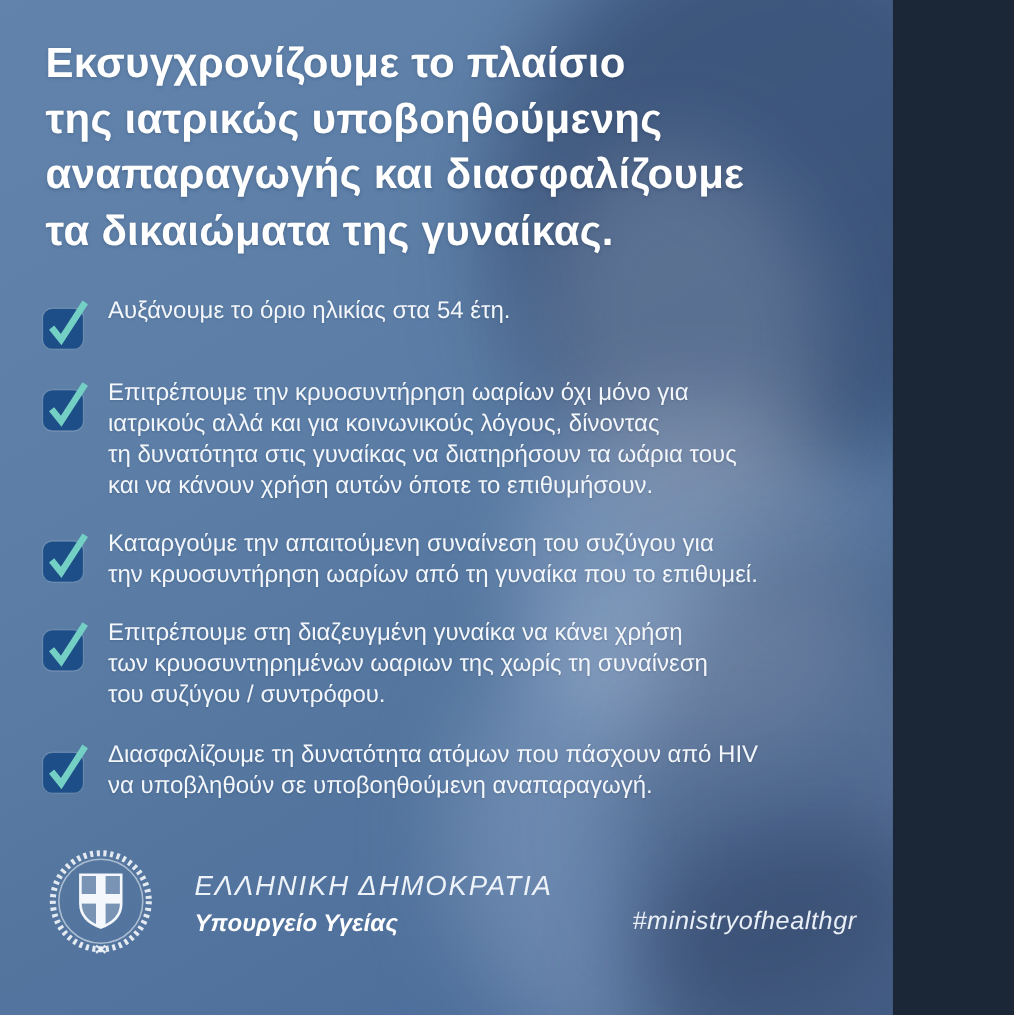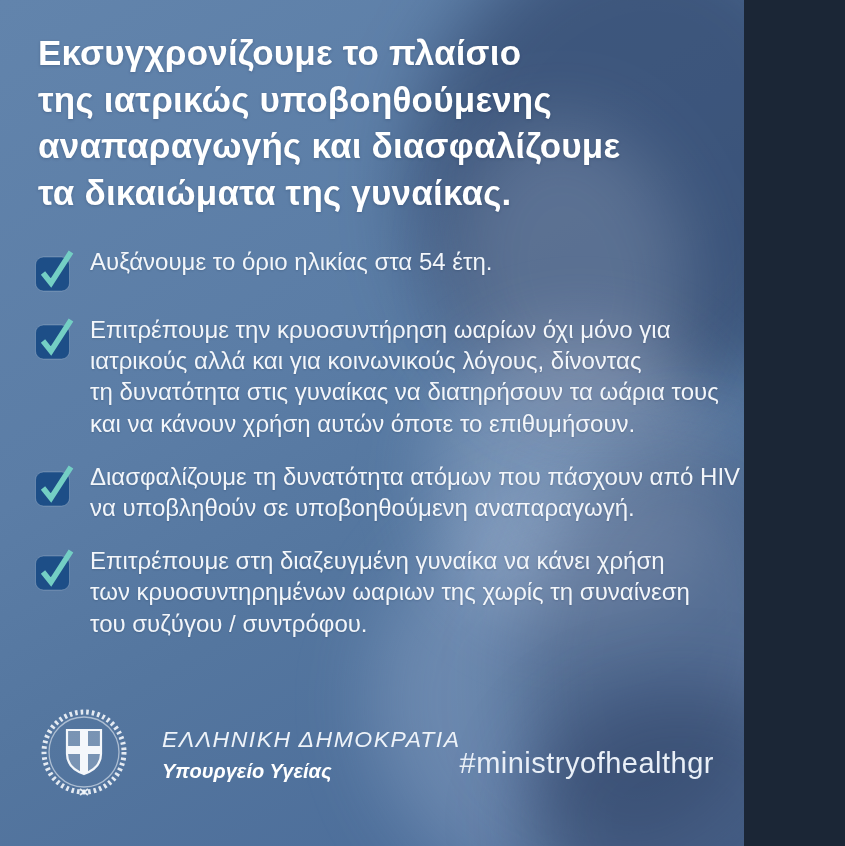--- a/index.html
+++ b/index.html
@@ -32,33 +32,33 @@
     position:absolute;left:34px;top:246px;width:794px;
     display:flex;flex-direction:column;z-index:2;
   }
   .bullet{display:flex;align-items:flex-start;gap:16px;}
   .bullet:nth-child(1){margin-bottom:22px;}
   .bullet:nth-child(2){margin-bottom:22px;}
   .bullet:nth-child(3){margin-bottom:22px;}
   .bullet:nth-child(4){margin-bottom:24px;}
   .check{flex:0 0 40px;height:46px;}
   .bullet-text{
-    margin:0;font-size:24px;line-height:1.3;
+    margin:0;font-size:20px;line-height:1.3;
     white-space:pre-line;color:#f3f6fa;
     text-shadow:0 1px 2px rgba(20,40,70,.2);
   }
   .footer{
     position:absolute;left:40px;bottom:46px;
     display:flex;align-items:center;gap:34px;z-index:2;font-style:italic;
   }
   .org-name{font-size:23px;letter-spacing:1.5px;color:#eef3f9;}
   .org-unit{font-size:20px;font-weight:bold;margin-top:7px;color:#ffffff;}
   .hashtag{
     position:absolute;right:30px;bottom:66px;z-index:2;
-    font-size:29px;color:#e9eff7;letter-spacing:.5px;
+    font-size:21px;color:#e9eff7;letter-spacing:.5px;font-style:italic;
   }
 </style>
 </head>
 <body>
 
 <div class="poster">
 
   <div class="photo-layer">
     <div class="photo-shape shape-hair"></div>
     <div class="photo-shape shape-face"></div>
@@ -91,42 +91,52 @@
           <rect x="1.5" y="11" width="34" height="34" rx="8" fill="#1d4e87" stroke="rgba(255,255,255,0.22)" stroke-width="1"></rect>
           <path d="M9 27 L17 37 L37 6" stroke="#74cfc4" stroke-width="5.5" fill="none"></path>
         </svg>
       </span>
       <p class="bullet-text">Επιτρέπουμε την κρυοσυντήρηση ωαρίων όχι μόνο για
 ιατρικούς αλλά και για κοινωνικούς λόγους, δίνοντας
 τη δυνατότητα στις γυναίκας να διατηρήσουν τα ωάρια τους
 και να κάνουν χρήση αυτών όποτε το επιθυμήσουν.</p>
     </div>
 
-
     <div class="bullet">
       <span class="check">
         <svg width="40" height="46" viewBox="0 0 40 46">
           <rect x="1.5" y="11" width="34" height="34" rx="8" fill="#1d4e87" stroke="rgba(255,255,255,0.22)" stroke-width="1"></rect>
           <path d="M9 27 L17 37 L37 6" stroke="#74cfc4" stroke-width="5.5" fill="none"></path>
         </svg>
       </span>
-      <p class="bullet-text">Διασφαλίζουμε τη δυνατότητα ατόμων που πάσχουν από HIV
-να υποβληθούν σε υποβοηθούμενη αναπαραγωγή.</p>
+      <p class="bullet-text">Καταργούμε την απαιτούμενη συναίνεση του συζύγου για
+την κρυοσυντήρηση ωαρίων από τη γυναίκα που το επιθυμεί.</p>
     </div>
 
     <div class="bullet">
       <span class="check">
         <svg width="40" height="46" viewBox="0 0 40 46">
           <rect x="1.5" y="11" width="34" height="34" rx="8" fill="#1d4e87" stroke="rgba(255,255,255,0.22)" stroke-width="1"></rect>
           <path d="M9 27 L17 37 L37 6" stroke="#74cfc4" stroke-width="5.5" fill="none"></path>
         </svg>
       </span>
       <p class="bullet-text">Επιτρέπουμε στη διαζευγμένη γυναίκα να κάνει χρήση
 των κρυοσυντηρημένων ωαριων της χωρίς τη συναίνεση
 του συζύγου / συντρόφου.</p>
+    </div>
+
+    <div class="bullet">
+      <span class="check">
+        <svg width="40" height="46" viewBox="0 0 40 46">
+          <rect x="1.5" y="11" width="34" height="34" rx="8" fill="#1d4e87" stroke="rgba(255,255,255,0.22)" stroke-width="1"></rect>
+          <path d="M9 27 L17 37 L37 6" stroke="#74cfc4" stroke-width="5.5" fill="none"></path>
+        </svg>
+      </span>
+      <p class="bullet-text">Διασφαλίζουμε τη δυνατότητα ατόμων που πάσχουν από HIV
+να υποβληθούν σε υποβοηθούμενη αναπαραγωγή.</p>
     </div>
 
   </div>
 
   <div class="footer">
     <span>
       <svg width="88" height="88" viewBox="0 0 88 88">
         <g fill="none" stroke="#f4f7fb">
           <circle cx="44" cy="44" r="40" stroke-width="5" stroke-dasharray="2.6 3" opacity="0.9"></circle>
           <circle cx="44" cy="44" r="35" stroke-width="1.3" opacity="0.55"></circle>

